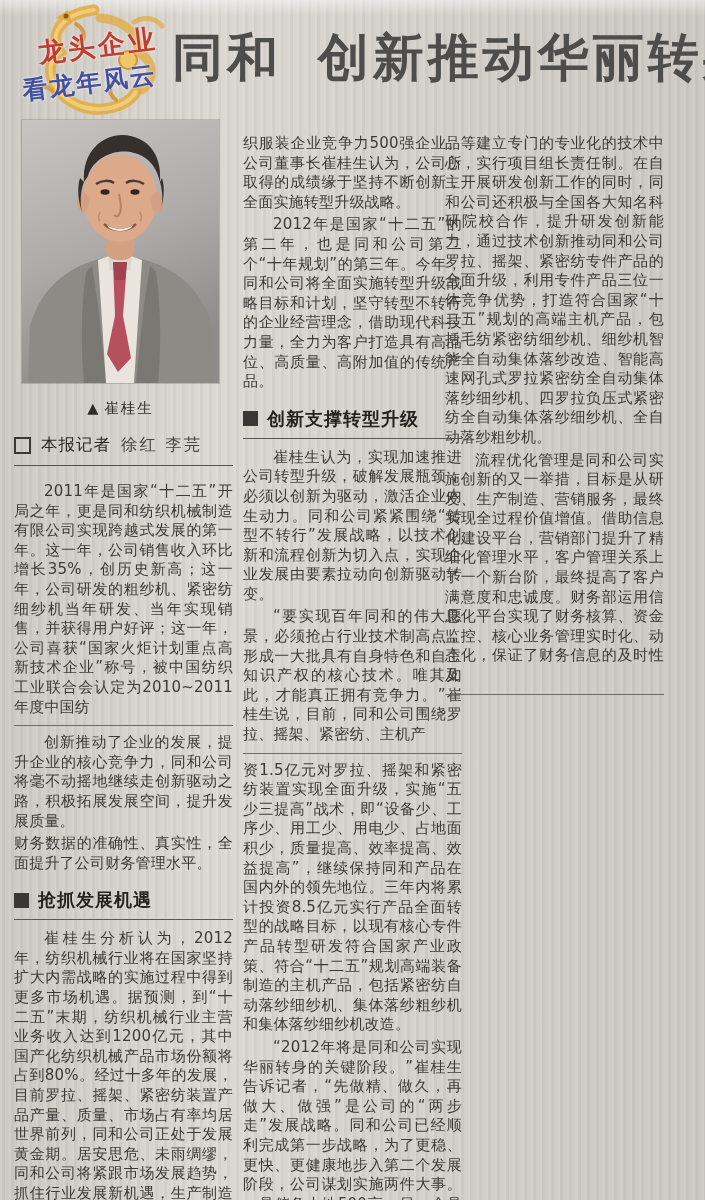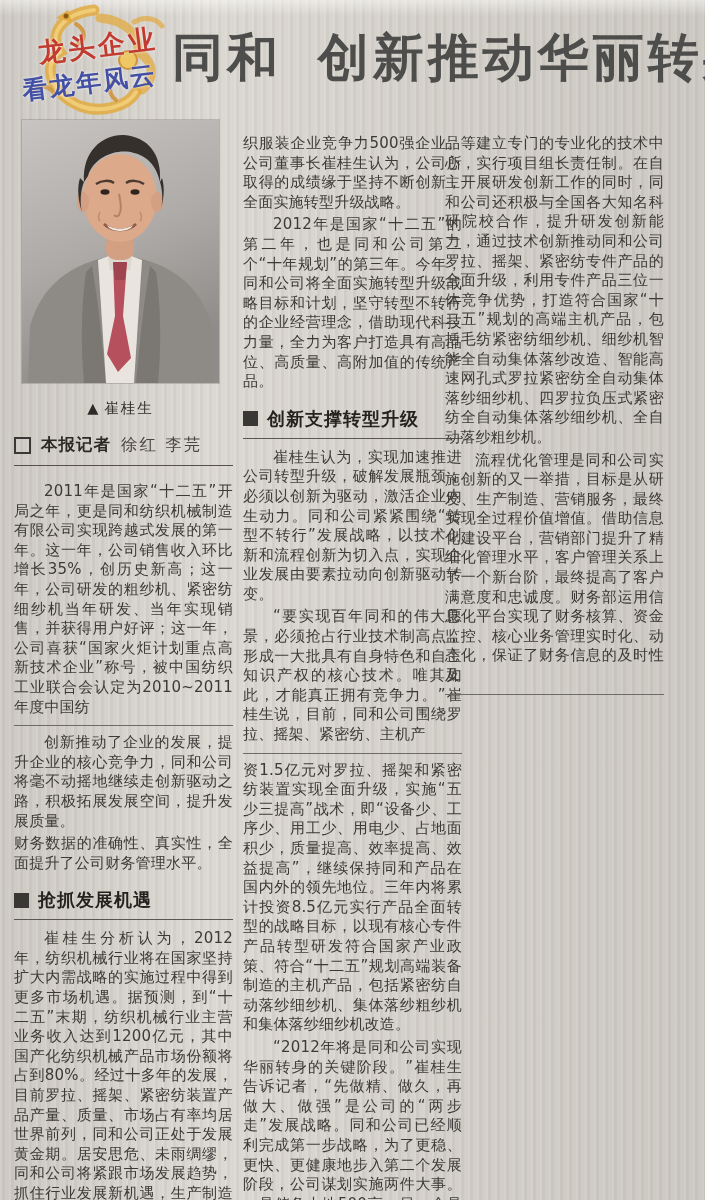--- a/index.html
+++ b/index.html
@@ -54,21 +54,21 @@
   .caption{margin:16px 0 0 8px;width:197px;text-align:center;
     font-size:14.5px;color:#2e2c29;letter-spacing:2px;}
   .caption .tri{margin-right:4px;}
   
   .byline{
     display:flex;align-items:center;gap:10px;margin:16px 0 0 0;
     padding-bottom:9px;border-bottom:1px solid #55504b;
     font-size:16.5px;color:#2b2926;
   }
   .byline-box{width:13px;height:13px;border:2px solid #3a3834;flex:0 0 auto;}
-  .byline-label{font-weight:bold;letter-spacing:1px;}
+  .byline-label{font-weight:normal;letter-spacing:1px;}
   .byline-names{color:#4a4640;letter-spacing:2px;font-family:"DejaVu Serif",serif;}
   .sp{margin-top:16px;}
 </style>
 </head>
 <body>
 
 <div class="page">
 
   <div class="logo">
     <svg width="154" height="114" viewBox="0 0 154 114">

